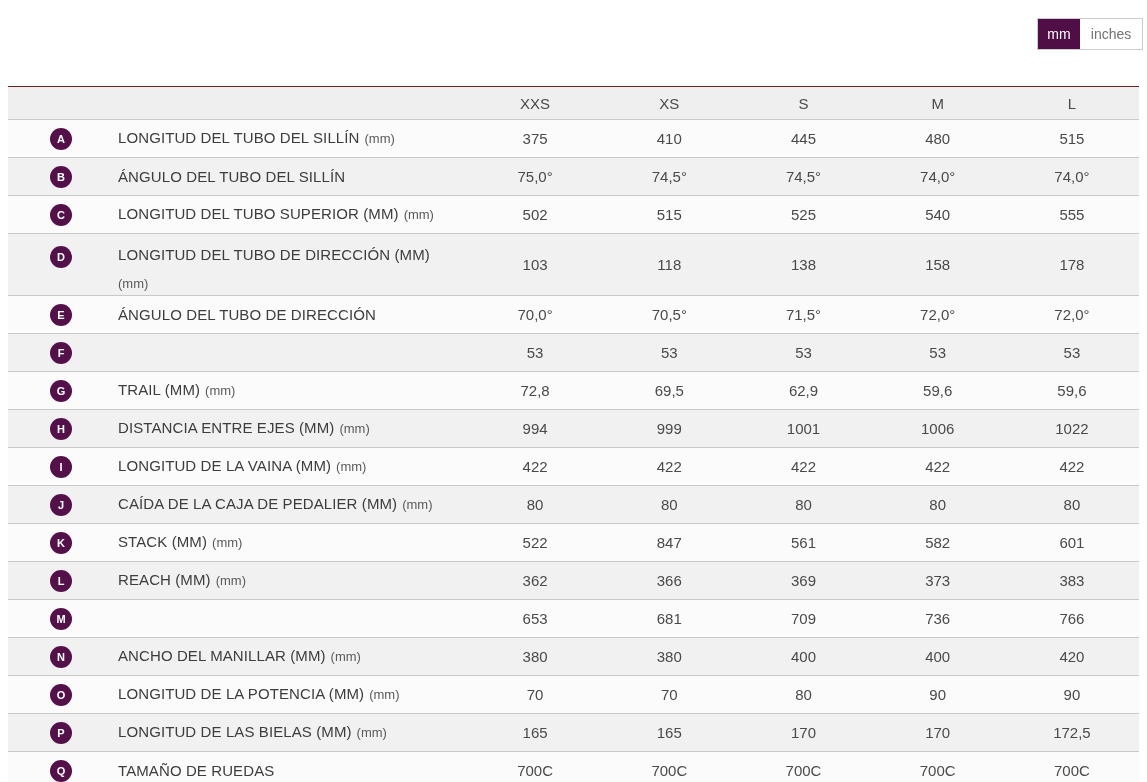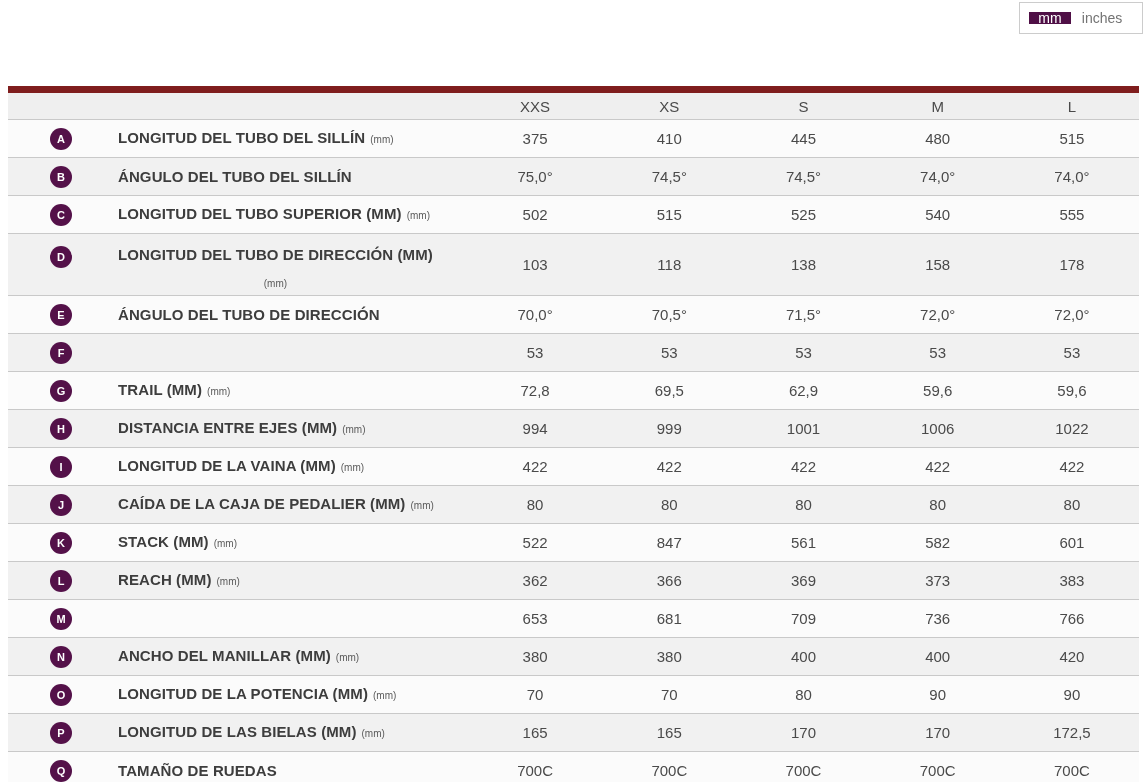--- a/index.html
+++ b/index.html
@@ -7,28 +7,28 @@
   body {
     position: relative;
     background: #ffffff;
     font-family: "Liberation Sans", sans-serif;
     color: #474747;
   }
 
   
   .unit-toggle {
     position: absolute;
-    top: 2px;
+    top: 18px;
     right: 4px;
     display: flex;
     align-items: stretch;
     border: 1px solid #cccccc;
     background: #ffffff;
     height: 32px;
-    padding: 9px;
+    padding: 0;
     justify-content: flex-end;
   }
   .unit-toggle .seg {
     display: flex;
     align-items: center;
     justify-content: center;
     font-size: 14px;
     cursor: pointer;
     border: none;
     background: transparent;
@@ -49,21 +49,21 @@
     position: absolute;
     left: 8px;
     top: 86px;
     width: 1131px;
   }
   .hdr {
     display: flex;
     height: 34px;
     align-items: center;
     background: #efefef;
-    border-top: 7px solid #7f1d1d;
+    border-top: 1px solid #7f1d1d;
     border-bottom: 1px solid #c9c9c9;
     color: #4a4a4a;
   }
   .row {
     display: flex;
     min-height: 38px;
     align-items: center;
     border-bottom: 1px solid #c9c9c9;
     font-size: 15px;
   }
@@ -90,30 +90,29 @@
     font-weight: bold;
     display: flex;
     align-items: center;
     justify-content: center;
   }
   .label-wrap {
     margin-left: 46px;
     line-height: 18px;
   }
   .spec-label {
-    font-weight: bold;
+    font-weight: normal;
     color: #3d3d3d;
     letter-spacing: 0.1px;
   }
   .unit {
-    font-size: 10px;
+    font-size: 13px;
     font-weight: normal;
     color: #5a5a5a;
     margin-left: 5px;
-    text-align: center;
   }
   .row.two-line .unit {
     display: block;
     margin-left: 0;
     margin-top: 11px;
   }
 
   .cell {
     flex: 1 1 0;
     text-align: center;

